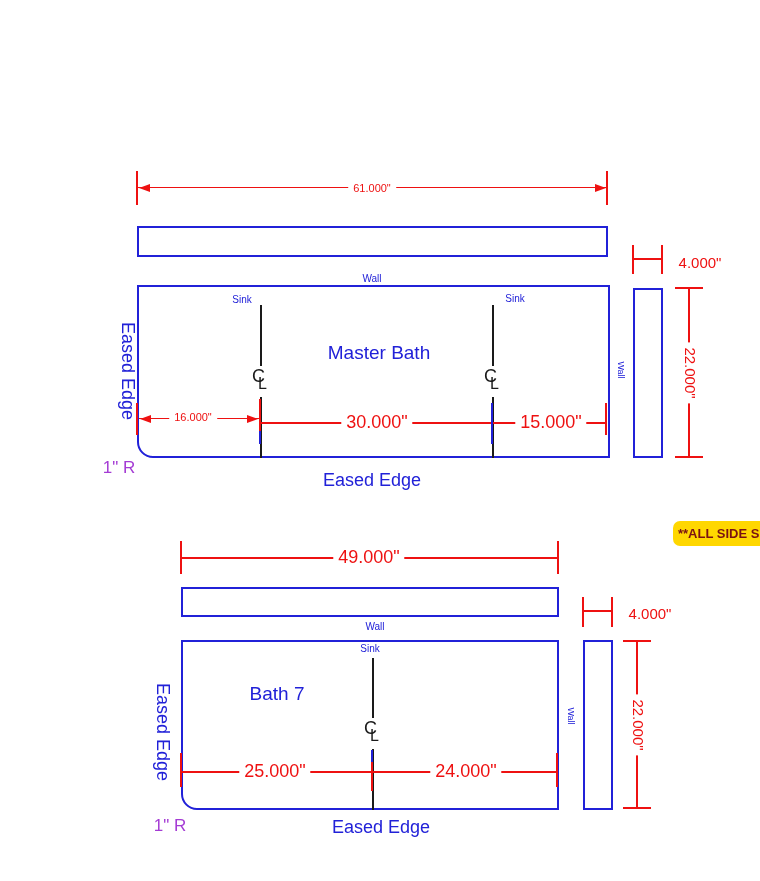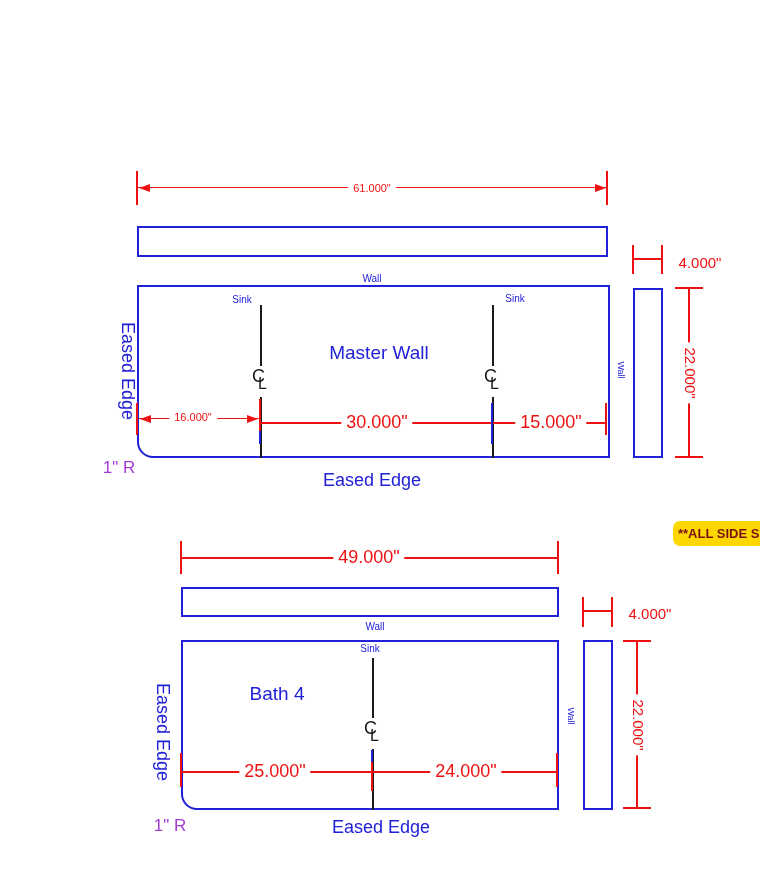--- a/index.html
+++ b/index.html
@@ -78,21 +78,21 @@
   <div class="blkline" style="left:260px;top:397px;height:61px;"></div>
 
   <div class="ctext blue f10" style="left:515px;top:299px;">Sink</div>
   <div class="blkline" style="left:492px;top:305px;height:61px;"></div>
   <div class="clsym" style="left:484px;top:365px;">
     <span class="c">C</span>
     <span class="l">L</span>
   </div>
   <div class="blkline" style="left:492px;top:397px;height:61px;"></div>
 
-  <div class="ctext blue f19" style="left:379px;top:352px;">Master Wall</div>
+  <div class="ctext blue f19" style="left:379px;top:352px;">Master Bath</div>
 
   <div class="hline thin" style="left:139px;top:418px;width:120px;"></div>
   <div class="arrL" style="left:140px;top:415px;"></div>
   <div class="arrR" style="left:247px;top:415px;"></div>
   <div class="ctext red f11 dimlabel" style="left:193px;top:417px;">16.000"</div>
 
   <div class="hline" style="left:260px;top:422px;width:347px;"></div>
   <div class="vline" style="left:136px;top:403px;height:32px;"></div>
   <div class="vline" style="left:259px;top:399px;height:32px;"></div>
   <div class="bluetick" style="left:259px;top:431px;height:13px;"></div>
@@ -131,21 +131,21 @@
   <div class="rect" style="left:181px;top:640px;width:378px;height:170px;border-bottom-left-radius:16px;"></div>
 
   <div class="ctext blue f10" style="left:370px;top:649px;">Sink</div>
   <div class="blkline" style="left:372px;top:658px;height:60px;"></div>
   <div class="clsym" style="left:364px;top:717px;">
     <span class="c">C</span>
     <span class="l">L</span>
   </div>
   <div class="blkline" style="left:372px;top:749px;height:61px;"></div>
 
-  <div class="ctext blue f19" style="left:277px;top:693px;">Bath 4</div>
+  <div class="ctext blue f19" style="left:277px;top:693px;">Bath 7</div>
 
   <div class="hline" style="left:182px;top:771px;width:376px;"></div>
   <div class="vline" style="left:180px;top:753px;height:34px;"></div>
   <div class="bluetick" style="left:371px;top:750px;height:13px;"></div>
   <div class="vline" style="left:371px;top:762px;height:29px;"></div>
   <div class="vline" style="left:556px;top:753px;height:34px;"></div>
   <div class="ctext red f18 dimlabel" style="left:275px;top:771px;">25.000"</div>
   <div class="ctext red f18 dimlabel" style="left:466px;top:771px;">24.000"</div>
 
   <div class="vtext blue f18" style="left:163px;top:732px;">Eased Edge</div>

